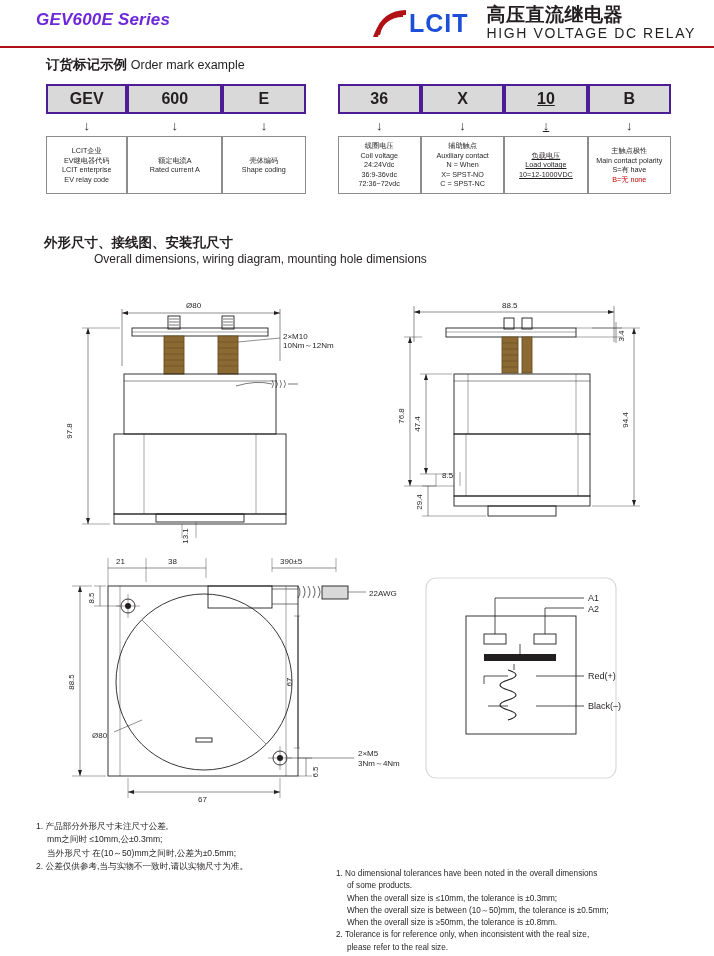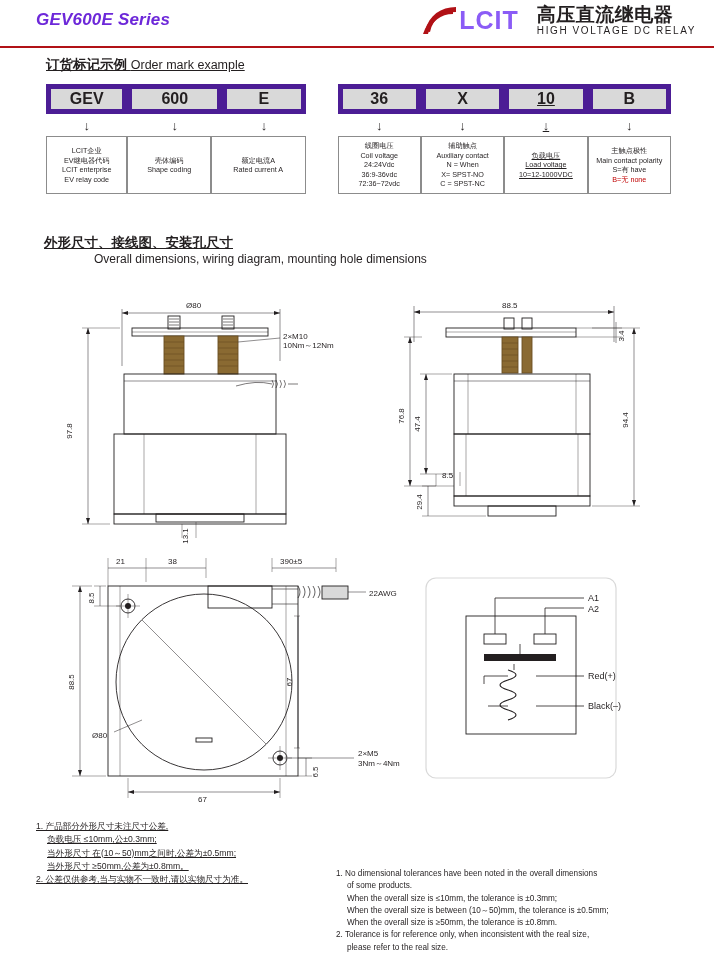--- a/index.html
+++ b/index.html
@@ -25,46 +25,46 @@
     color:#6d28d9; letter-spacing:0.2px;
   }
   .logo-wrap {
     position:absolute; right:18px; top:4px;
     display:flex; align-items:center;
   }
   .logo-swoosh {
     width:34px; height:30px; position:relative; margin-right:2px;
   }
   .logo-lcit {
-    font-size:25px; font-weight:bold; color:#8b5cf6;
+    font-size:25px; font-weight:bold; color:#1d4ed8;
     letter-spacing:1px; line-height:26px;
   }
   .logo-right { margin-left:18px; }
   .logo-cn {
     font-size:19px; font-weight:bold; color:#231f20; line-height:21px;
     letter-spacing:0.5px;
   }
   .logo-en {
-    font-size:10px; color:#231f20; letter-spacing:1.6px; text-align:right;
+    font-size:14px; color:#231f20; letter-spacing:1.6px; text-align:right;
   }
 
   
   .sec-title {
-    position:absolute; font-size:13.5px; font-weight:bold; color:#231f20;text-decoration:underline;
+    position:absolute; font-size:13.5px; font-weight:bold; color:#231f20;
   }
   .sec-title .en { font-weight:normal; font-size:12.5px; }
   .sec-sub {
     position:absolute; font-size:12px; color:#231f20;
   }
 
   
   .order-table { position:absolute; left:46px; top:84px; width:625px; }
   .order-row { display:flex; }
   .order-cell {
-    background:#d9d9d9; border:5px solid #4c1d95;
+    background:#d9d9d9; border:2px solid #4c1d95;
     height:30px; display:flex; align-items:center; justify-content:center;
     font-size:16px; font-weight:bold; color:#231f20;
   }
   .arrow-row { display:flex; height:22px; }
   .arrow-cell {
     display:flex; align-items:center; justify-content:center;
     font-size:12px; color:#231f20; line-height:1;
   }
   .arrow-cell span { font-size:13px; }
   .desc-row { display:flex; }
@@ -77,21 +77,21 @@
   .desc-cell .red { color:#c00000; }
   .w1 { width:86px; } .w2 { width:100px; } .w3 { width:88px; }
   .w4 { width:88px;margin-left:32px; } .w5 { width:88px; } .w6 { width:88px;text-decoration:underline; } .w7 { width:88px; }
 
   
   .draw-area { position:absolute; left:36px; top:286px; width:644px; height:520px; }
   svg.dwg { position:absolute; left:0; top:0; }
 
   
   .notes-cn { position:absolute; left:36px; top:820px; width:290px;
-    font-size:8.6px; line-height:1.55; color:#231f20;text-decoration:underline; }
+    font-size:8.6px; line-height:1.55; color:#231f20; }
   .notes-en { position:absolute; left:336px; top:820px; width:350px;
     font-size:8.2px; line-height:1.5; color:#231f20;margin-top:48px; }
   .note-line { white-space:pre-wrap; }
   .indent1 { padding-left:11px; }
   .indent2 { padding-left:11px; }
 </style>
 </head>
 <body>
 
 <div class="page">
@@ -151,27 +151,27 @@
           <span>↓</span>
         </div>
     </div>
     <div class="desc-row">
       <div class="desc-cell w1">
         <div>LCIT企业</div>
         <div>EV继电器代码</div>
         <div>LCIT enterprise</div>
         <div>EV relay code</div>
       </div>
+      <div class="desc-cell w2">
+        <div>额定电流A</div>
+        <div>Rated current A</div>
+      </div>
       <div class="desc-cell w3">
         <div>壳体编码</div>
         <div>Shape coding</div>
-      </div>
-      <div class="desc-cell w2">
-        <div>额定电流A</div>
-        <div>Rated current A</div>
       </div>
       <div class="desc-cell w4">
         <div>线圈电压</div>
         <div>Coil voltage</div>
         <div>24:24Vdc</div>
         <div>36:9-36vdc</div>
         <div>72:36~72vdc</div>
       </div>
       <div class="desc-cell w5">
         <div>辅助触点</div>
@@ -443,23 +443,22 @@
         <text x="552" y="393" fill="#231f20" stroke="none" font-size="9">Red(+)</text>
 
         <line x1="500" y1="420" x2="548" y2="420" stroke-width="0.8"></line>
         <text x="552" y="423" fill="#231f20" stroke="none" font-size="9">Black(–)</text>
       </g>
     </svg>
   </div>
 
   <div class="notes-cn">
     <div class="note-line">1. 产品部分外形尺寸未注尺寸公差,</div>
-    <div class="note-line indent1">负载电压 ≤10mm,公±0.3mm;</div>
+    <div class="note-line indent1">mm之间时 ≤10mm,公±0.3mm;</div>
     <div class="note-line indent1">当外形尺寸 在(10～50)mm之间时,公差为±0.5mm;</div>
-    <div class="note-line indent1">当外形尺寸 ≥50mm,公差为±0.8mm。</div>
     <div class="note-line">2. 公差仅供参考,当与实物不一致时,请以实物尺寸为准。</div>
   </div>
 
   <div class="notes-en">
     <div class="note-line">1. No dimensional tolerances have been noted in the overall dimensions</div>
     <div class="note-line indent2">of some products.</div>
     <div class="note-line indent2">When the overall size is ≤10mm, the tolerance is ±0.3mm;</div>
     <div class="note-line indent2">When the overall size is between (10～50)mm, the tolerance is ±0.5mm;</div>
     <div class="note-line indent2">When the overall size is ≥50mm, the tolerance is ±0.8mm.</div>
     <div class="note-line">2. Tolerance is for reference only, when inconsistent with the real size,</div>

